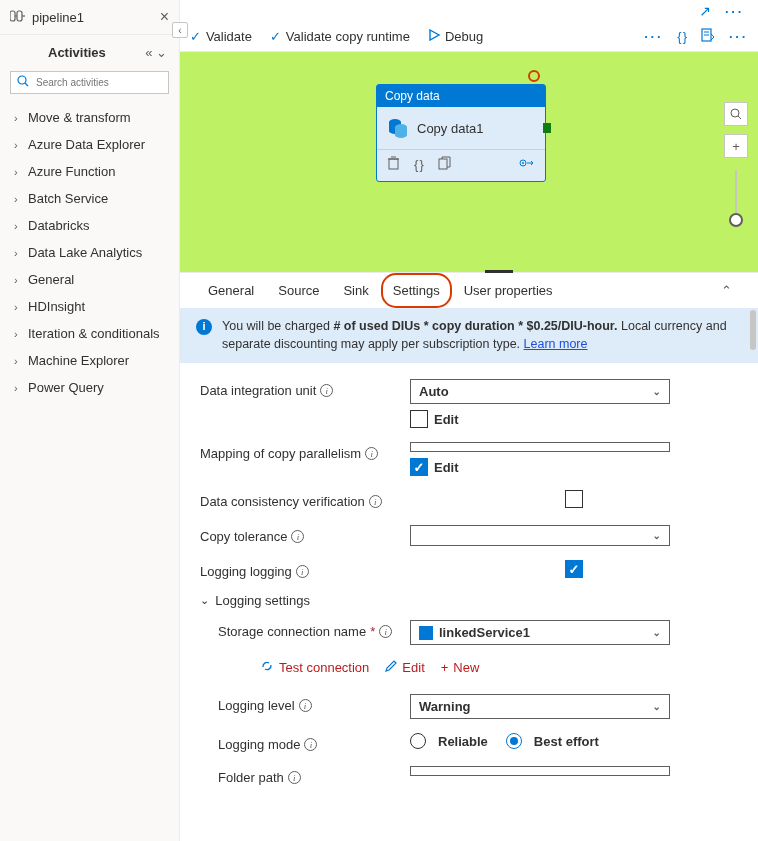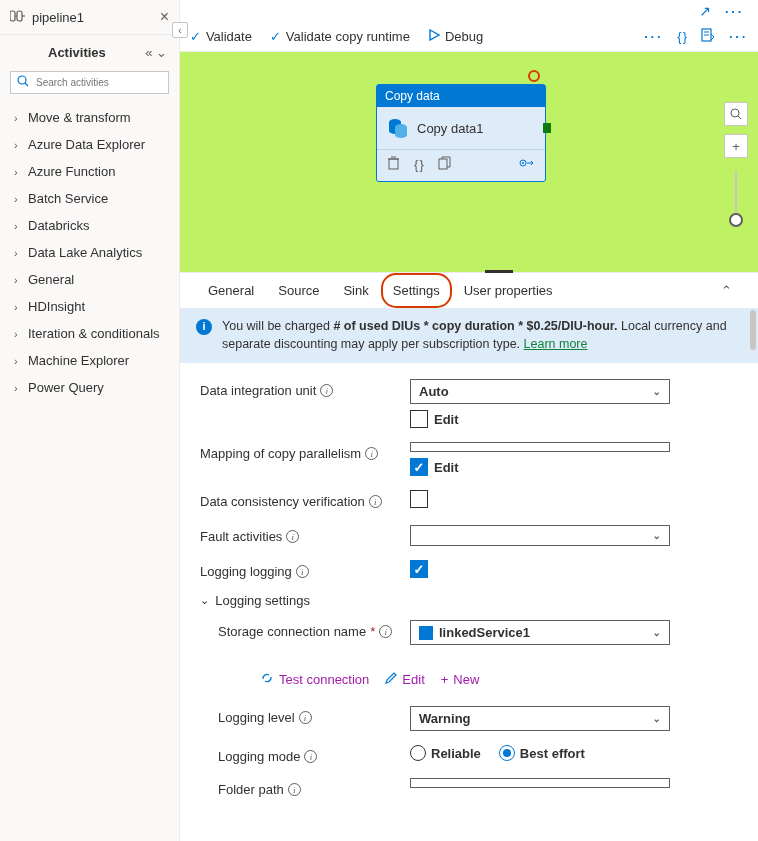--- a/index.html
+++ b/index.html
@@ -57,49 +57,49 @@
     .tab { padding: 10px 12px; font-size: 13px; cursor: pointer; color: #323130; }
     .tab.active { outline: 2px solid #d83b01; outline-offset: -2px; border-radius: 15px; }
     .tabs .spacer { flex: 1; }
     .tabs .chev-up { color: #605e5c; padding: 10px; }
 
     
     .panel { flex: 1; overflow-y: auto; position: relative; }
     .panel-scroll { position: absolute; right: 2px; top: 2px; width: 6px; height: 40px; background: #c8c6c4; border-radius: 3px; }
     .info-banner { background: #deecf9; padding: 10px 16px; display: flex; gap: 10px; font-size: 12.5px; line-height: 1.4; }
     .info-icon { width: 16px; height: 16px; background: #0078d4; color: #fff; border-radius: 50%; display: inline-flex; align-items: center; justify-content: center; font-size: 11px; font-weight: bold; flex-shrink: 0; margin-top: 1px; }
-    .info-text a { color: #15803d; }
+    .info-text a { color: #1d4ed8; }
     .info-text .bold { font-weight: 700; }
     
     .form { padding: 16px 20px; }
-    .row { display: flex; align-items: flex-start; margin-bottom: 14px; }
+    .row { display: flex; align-items: flex-start; margin-bottom: 14px; text-align: center; }
     .label { width: 210px; padding-top: 4px; font-size: 13px; display: flex; align-items: center; gap: 4px; }
     .info-i { width: 13px; height: 13px; border: 1px solid #605e5c; border-radius: 50%; display: inline-flex; align-items: center; justify-content: center; font-size: 9px; color: #605e5c; font-style: italic; font-family: serif; }
     .req { color: #a4262c; }
     .control { flex: 1; font-weight: bold; }
     .select, .text-input { width: 100%; max-width: 260px; border: 1px solid #605e5c; padding: 4px 8px; font-size: 13px; background: #fff; display: flex; align-items: center; justify-content: space-between; cursor: pointer; }
     .select .chev-d { color: #605e5c; font-size: 10px; }
     .sub-row { display: flex; align-items: center; gap: 6px; margin-top: 6px; }
     .checkbox { width: 18px; height: 18px; border: 1px solid #323130; display: inline-flex; align-items: center; justify-content: center; cursor: pointer; }
     .checkbox.checked { background: #0078d4; border-color: #0078d4; color: #fff; }
     .check-mark { font-size: 13px; }
     
     .section-header { display: flex; align-items: center; gap: 6px; margin: 14px 0 12px; font-size: 13px; cursor: pointer; }
     .section-header .chev { font-size: 11px; }
     .indent { padding-left: 18px; }
     .indent .label { width: 192px; }
     
     .select.ls { display: flex; align-items: center; gap: 6px; }
     .ls-icon { width: 14px; height: 14px; background: #0078d4; display: inline-block; }
     
     .action-row { display: flex; gap: 16px; margin: 10px 0 18px 42px; align-items: center; }
-    .action { display: flex; align-items: center; gap: 5px; color: #a21caf; cursor: pointer; font-size: 13px; margin-top: 12px; }
+    .action { display: flex; align-items: center; gap: 5px; color: #b91c1c; cursor: pointer; font-size: 13px; }
     
     .radio-group { display: flex; gap: 18px; align-items: center; }
-    .radio { display: flex; align-items: center; gap: 5px; cursor: pointer; }
+    .radio { display: flex; align-items: center; gap: 12px; cursor: pointer; }
     .radio-btn { width: 16px; height: 16px; border: 1px solid #323130; border-radius: 50%; display: inline-flex; align-items: center; justify-content: center; }
     .radio-btn.sel { border-color: #0078d4; }
     .radio-dot { width: 8px; height: 8px; background: #0078d4; border-radius: 50%; }
     
     svg { flex-shrink: 0; }
   </style>
 </head>
 <body>
 
 <div class="app">
@@ -326,21 +326,21 @@
         <div class="row">
           <div class="label">
               <span>Data consistency verification</span>
               <span class="info-i">i</span>
             </div>
           <div class="control"><span class="checkbox"></span></div>
         </div>
 
         <div class="row">
           <div class="label">
-              <span>Fault activities</span>
+              <span>Copy tolerance</span>
               <span class="info-i">i</span>
             </div>
           <div class="control">
               <div class="select">
                 <span></span>
                 <span class="chev-d">⌄</span>
               </div>
             </div>
         </div>
 

